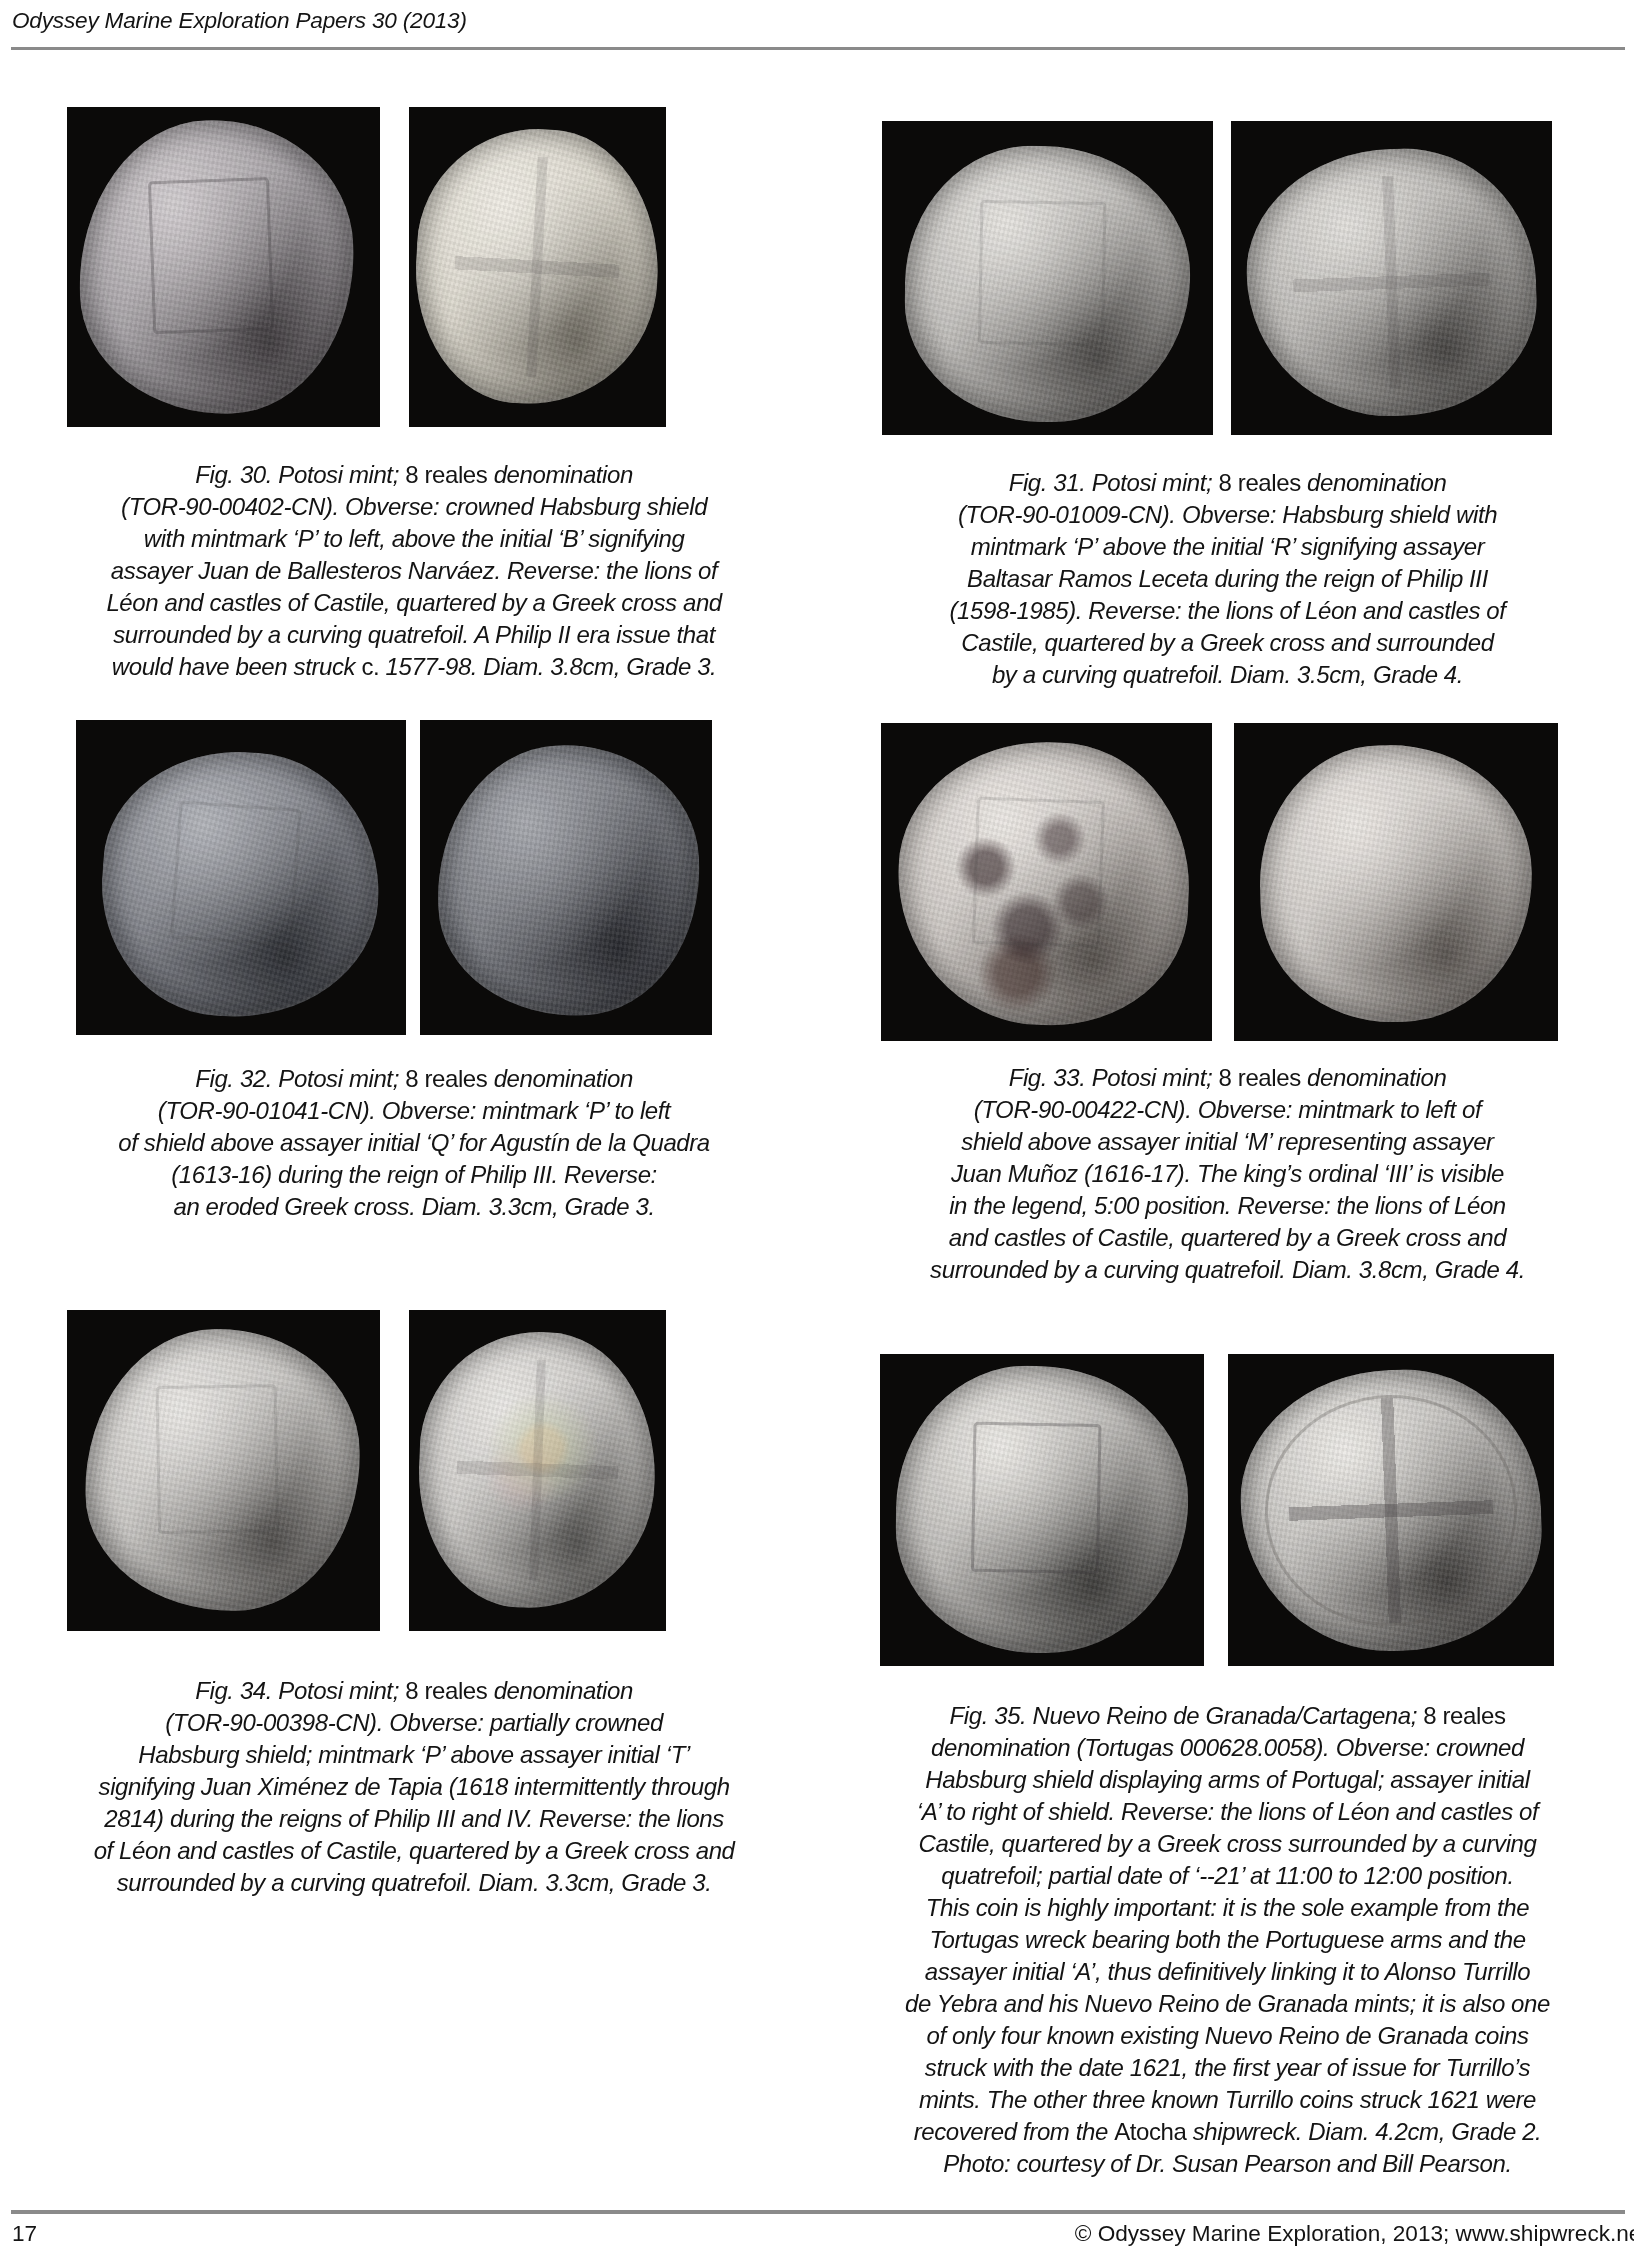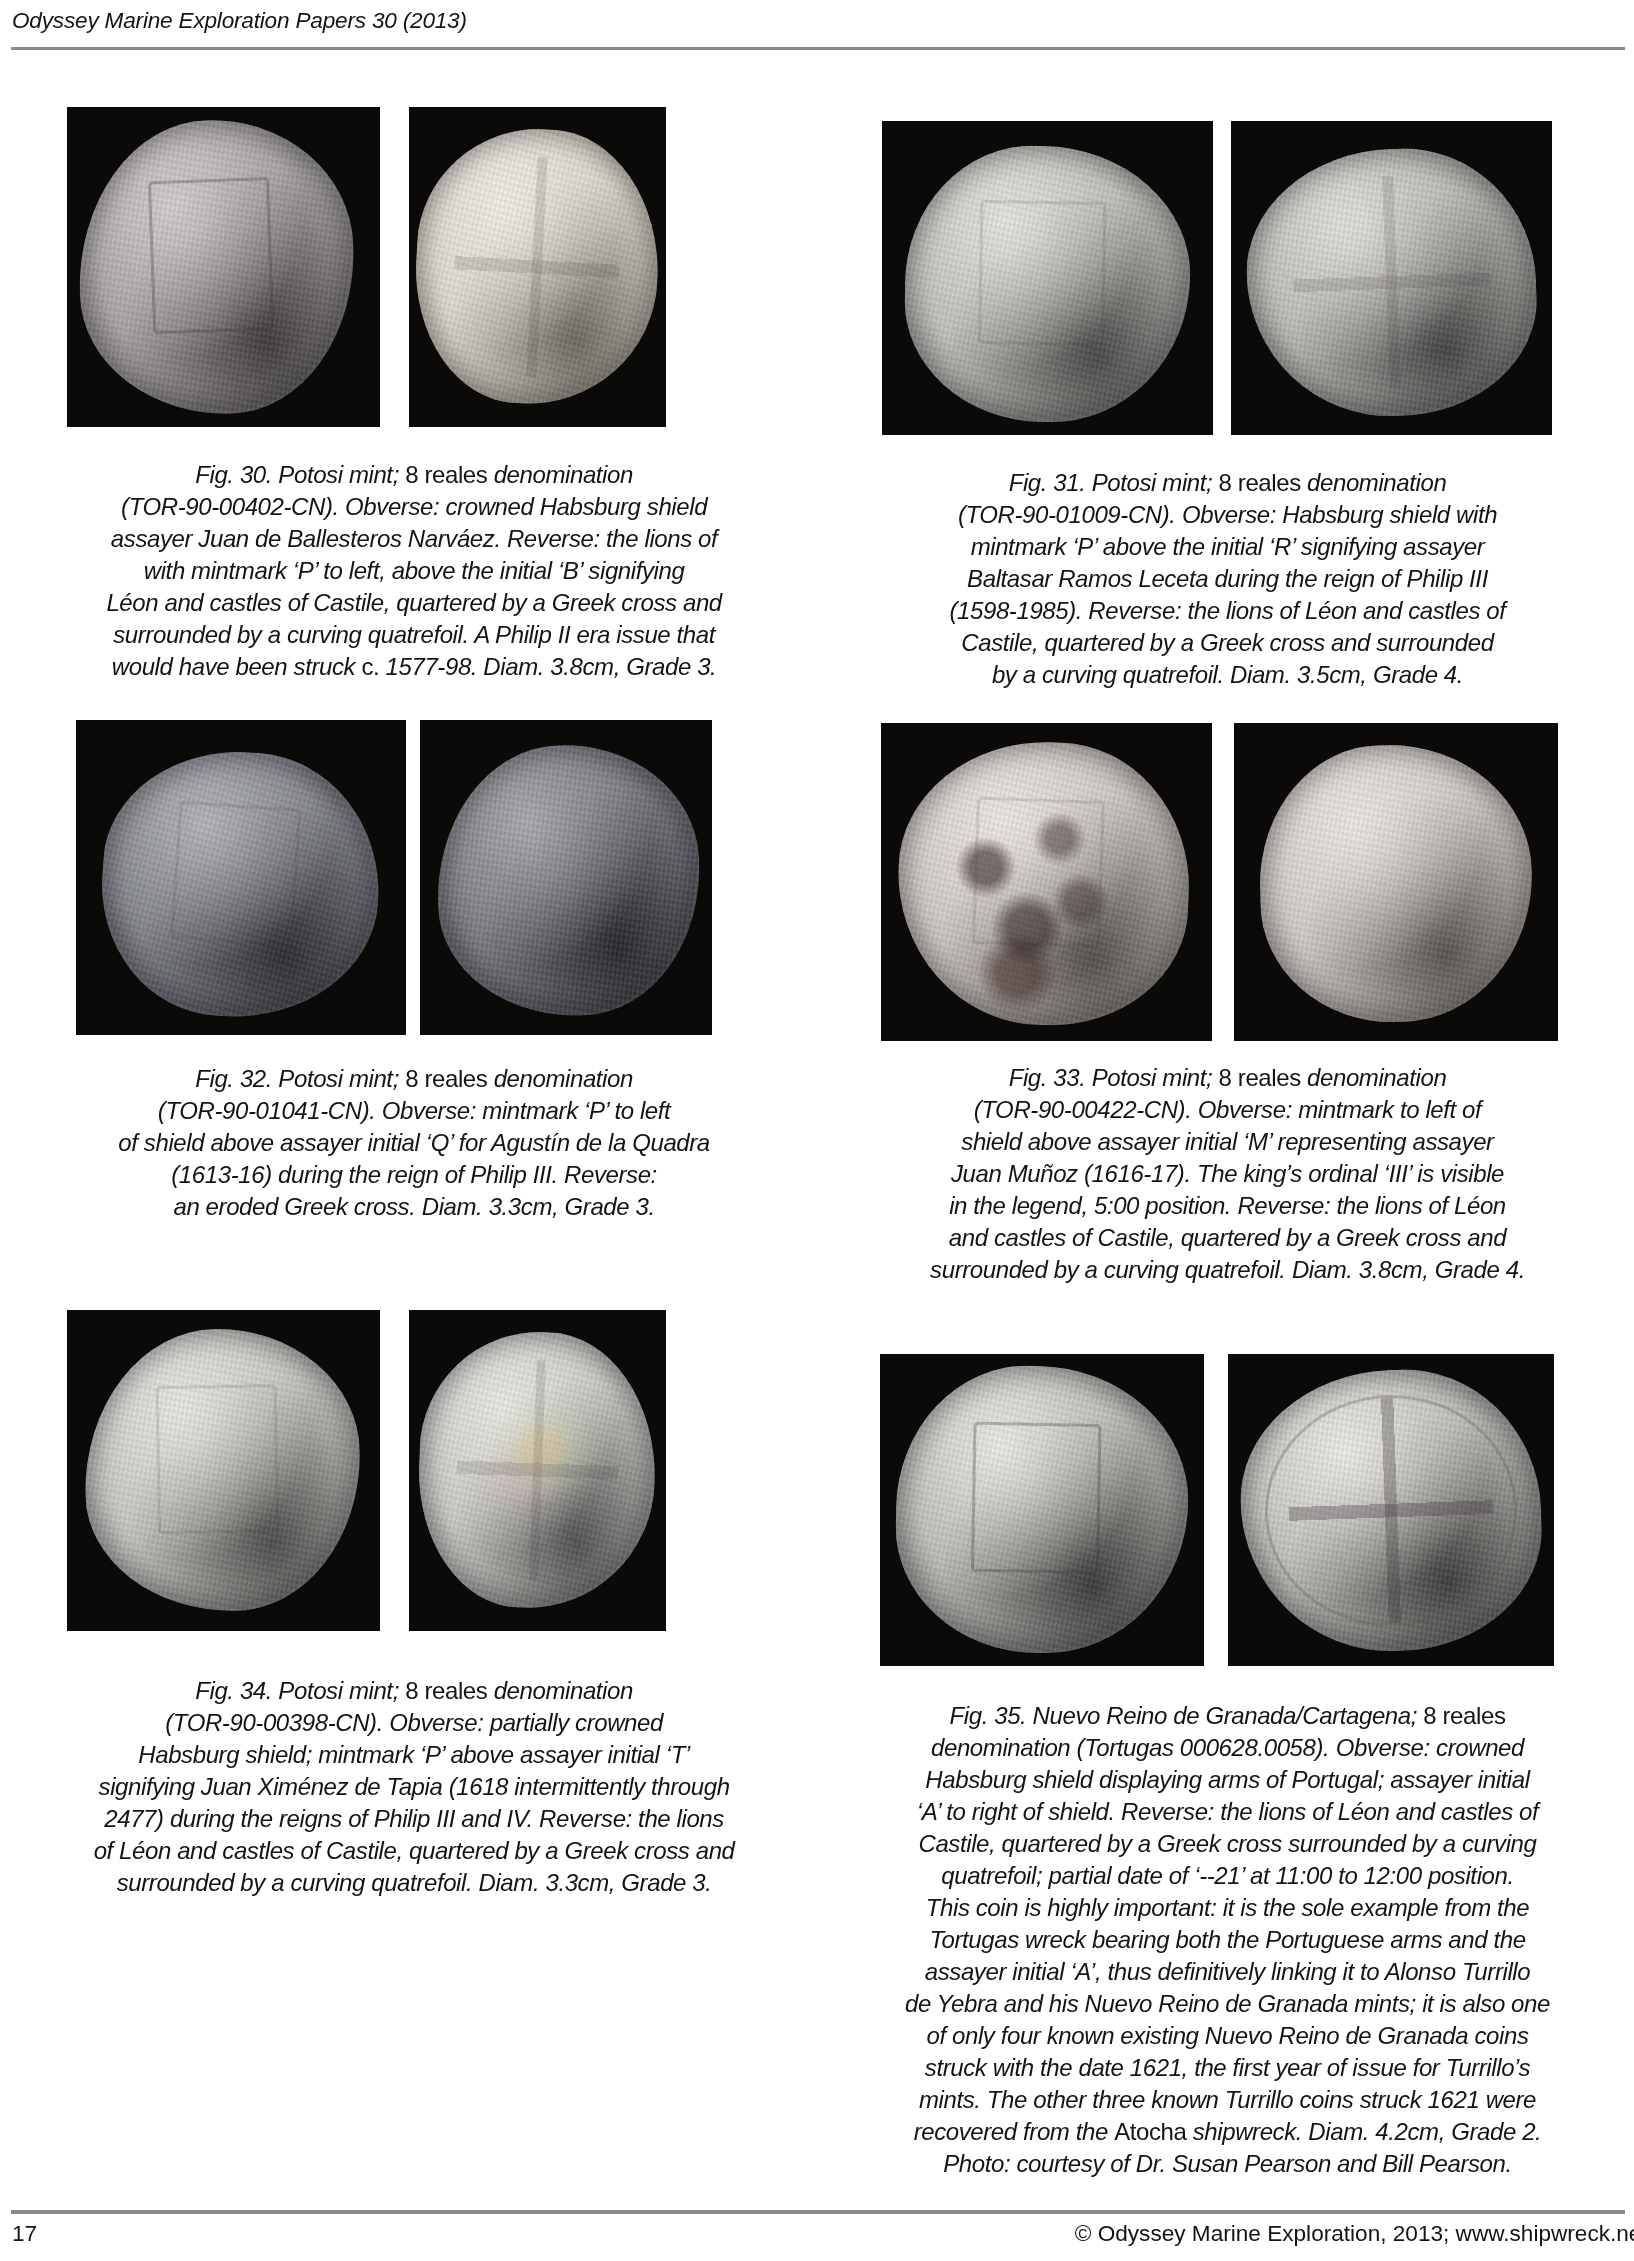--- a/index.html
+++ b/index.html
@@ -85,22 +85,22 @@
   <figure class="figure" style="left:22.6px;top:107px;width:783px;height:587px;">
     <div class="photo" style="left:44px;top:0;width:313px;height:320px;">
       <div class="coin shape-a motif-shield" style="left: 4%; top: 4%; width: 88%; height: 92%; transform: rotate(-2deg); --hi: #d2cdd0; --base: #a29ea2; --mid: #7e7a7e; --lo: #403c3f;"></div>
     </div>
     <div class="photo" style="left:386px;top:0;width:257px;height:320px;">
       <div class="coin shape-b motif-cross faint" style="left: 3%; top: 7%; width: 94%; height: 86%; transform: rotate(3deg); --hi: #f0ede5; --base: #d9d5ca; --mid: #b2aea3; --lo: #6e6a61;"></div>
     </div>
     <figcaption class="caption" style="left:0;top:352px;width:783px;">
         <div class="caption-line"><span class="it">Fig. 30. Potosi mint; </span><span class="rm">8 reales</span><span class="it"> denomination</span></div>
         <div class="caption-line"><span class="it">(TOR-90-00402-CN). Obverse: crowned Habsburg shield</span></div>
+        <div class="caption-line"><span class="it">with mintmark ‘P’ to left, above the initial ‘B’ signifying</span></div>
         <div class="caption-line"><span class="it">assayer Juan de Ballesteros Narváez. Reverse: the lions of</span></div>
-        <div class="caption-line"><span class="it">with mintmark ‘P’ to left, above the initial ‘B’ signifying</span></div>
         <div class="caption-line"><span class="it">Léon and castles of Castile, quartered by a Greek cross and</span></div>
         <div class="caption-line"><span class="it">surrounded by a curving quatrefoil. A Philip II era issue that</span></div>
         <div class="caption-line"><span class="it">would have been struck </span><span class="rm">c.</span><span class="it"> 1577-98. Diam. 3.8cm, Grade 3.</span></div>
       </figcaption>
   </figure>
 
   <figure class="figure" style="left:825px;top:121px;width:805px;height:583px;">
     <div class="photo" style="left:57px;top:0;width:331px;height:314px;">
       <div class="coin shape-c motif-shield faint" style="left: 7%; top: 8%; width: 86%; height: 88%; transform: rotate(1deg); --hi: #e6e4e0; --base: #bbb9b6; --mid: #908e8b; --lo: #4b4947;"></div>
     </div>
@@ -161,21 +161,21 @@
     <div class="photo" style="left:386px;top:0;width:257px;height:321px;">
       <div class="coin shape-b motif-cross faint" style="left: 4%; top: 7%; width: 92%; height: 86%; transform: rotate(2deg); --hi: #ebe9e6; --base: #c8c6c3; --mid: #9c9a98; --lo: #535250;">
         <i class="patch"></i>
       </div>
     </div>
     <figcaption class="caption" style="left:0;top:365px;width:783px;">
         <div class="caption-line"><span class="it">Fig. 34. Potosi mint; </span><span class="rm">8 reales</span><span class="it"> denomination</span></div>
         <div class="caption-line"><span class="it">(TOR-90-00398-CN). Obverse: partially crowned</span></div>
         <div class="caption-line"><span class="it">Habsburg shield; mintmark ‘P’ above assayer initial ‘T’</span></div>
         <div class="caption-line"><span class="it">signifying Juan Ximénez de Tapia (1618 intermittently through</span></div>
-        <div class="caption-line"><span class="it">2477) during the reigns of Philip III and IV. Reverse: the lions</span></div>
+        <div class="caption-line"><span class="it">2814) during the reigns of Philip III and IV. Reverse: the lions</span></div>
         <div class="caption-line"><span class="it">of Léon and castles of Castile, quartered by a Greek cross and</span></div>
         <div class="caption-line"><span class="it">surrounded by a curving quatrefoil. Diam. 3.3cm, Grade 3.</span></div>
       </figcaption>
   </figure>
 
   <figure class="figure" style="left:825px;top:1329px;width:805px;height:836px;margin-top:25px;">
     <div class="photo" style="left:55px;top:0;width:324px;height:312px;">
       <div class="coin shape-c motif-shield" style="left: 5%; top: 4%; width: 90%; height: 92%; transform: rotate(1deg); --hi: #eceae6; --base: #b6b4b1; --mid: #858381; --lo: #3e3d3b;"></div>
     </div>
     <div class="photo" style="left:403px;top:0;width:326px;height:312px;">

